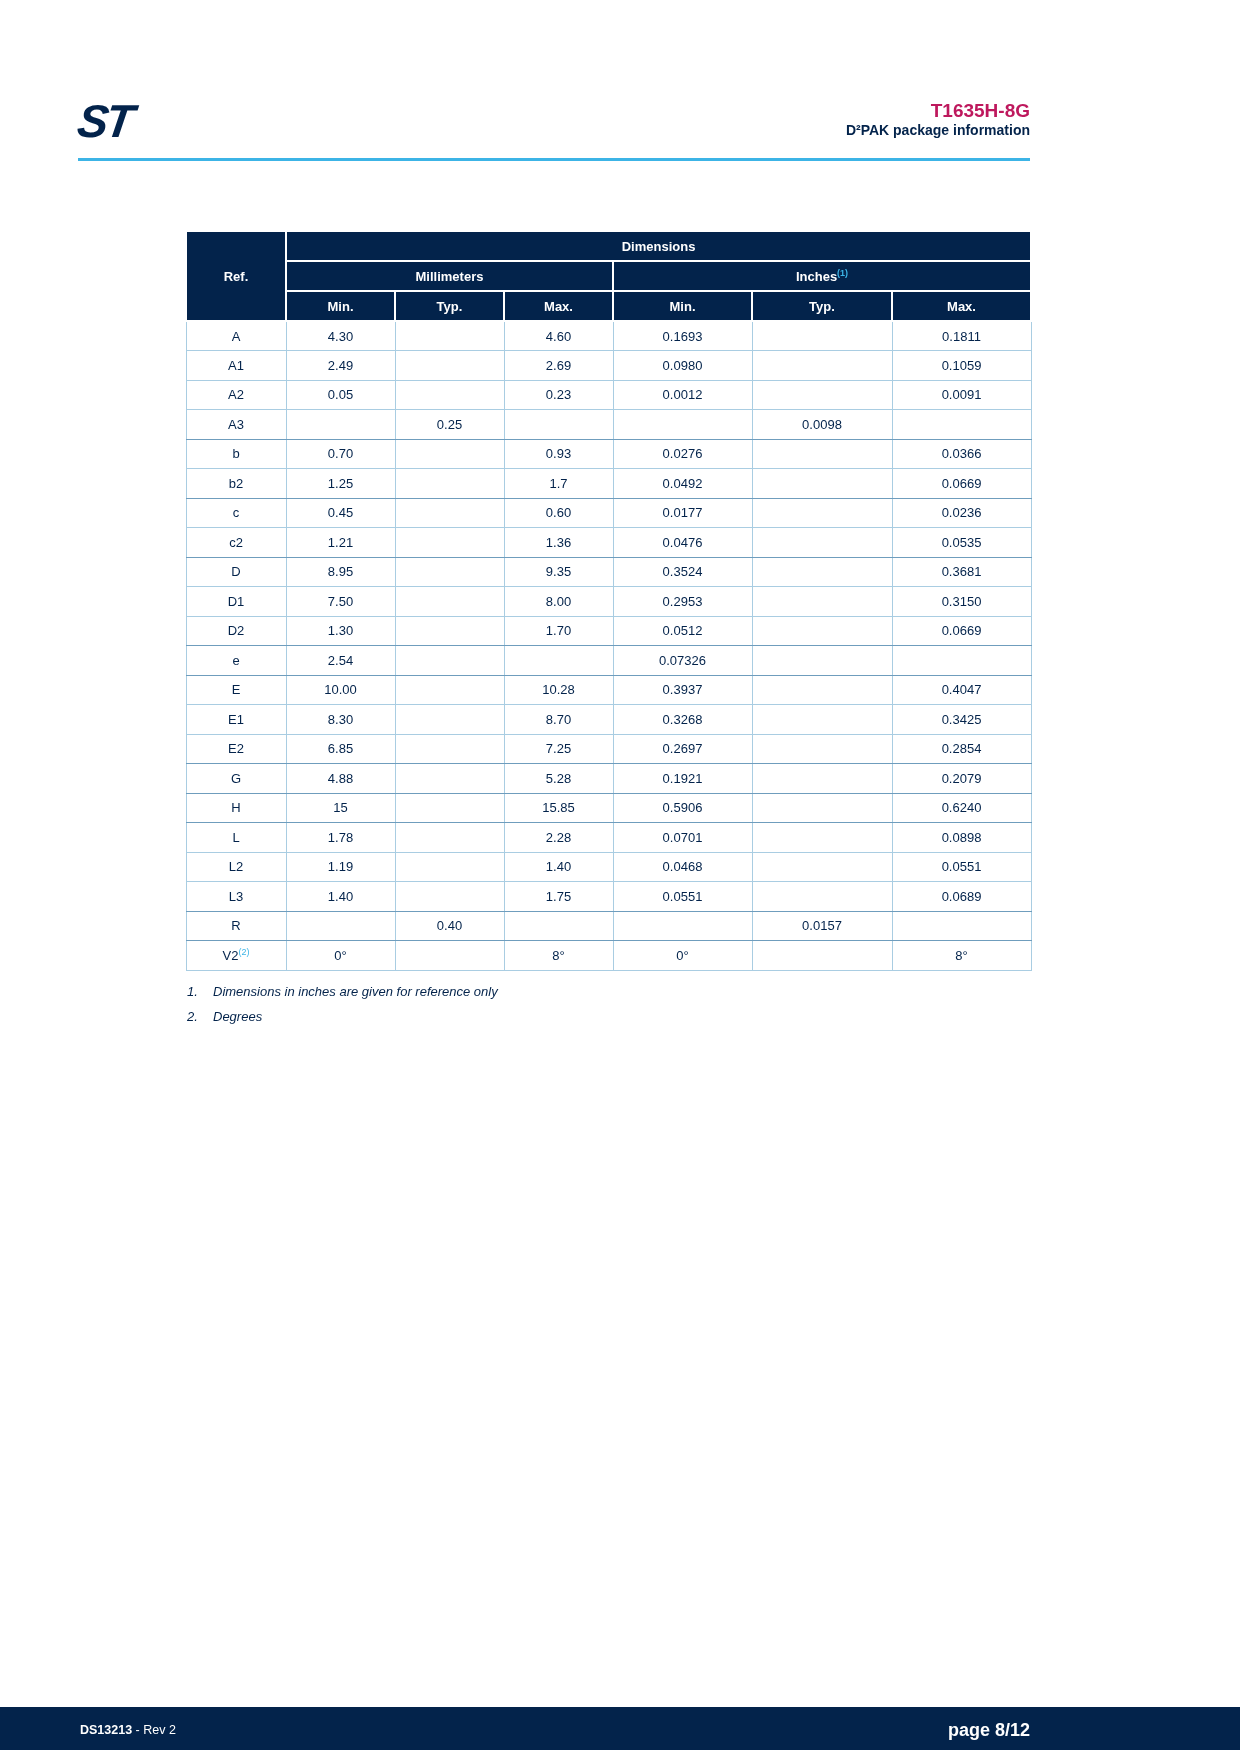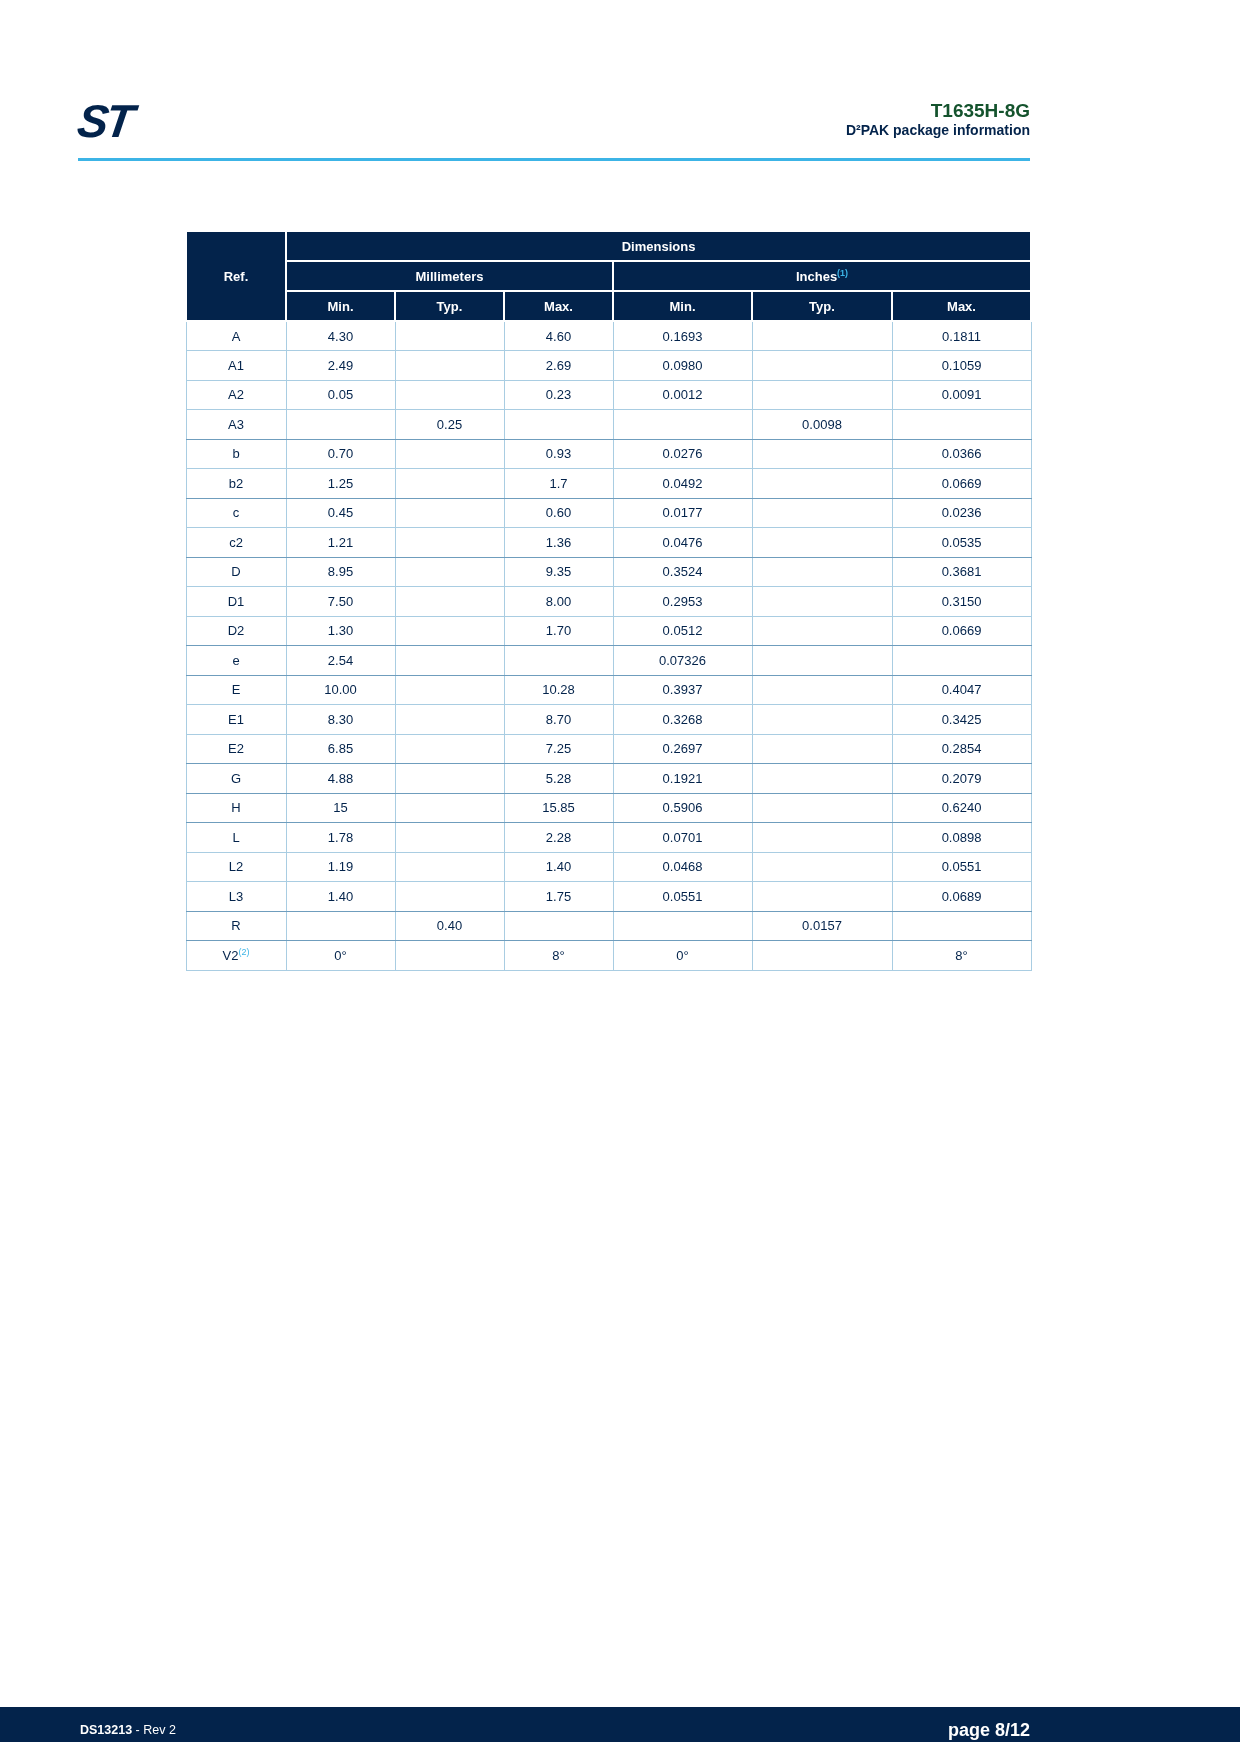--- a/index.html
+++ b/index.html
@@ -20,21 +20,21 @@
     font-weight:bold; font-style:italic;
     font-size:46px; line-height:50px;
     transform:skewX(-8deg);
     letter-spacing:-3px;
   }
   .hdr-right {
     position:absolute; right:210px; top:100px;
     text-align:right;
   }
   .hdr-title {
-    color:#14532d; font-size:19px; font-weight:bold;
+    color:#be185d; font-size:19px; font-weight:bold;
   }
   .hdr-subtitle {
     color:#03234B; font-size:14px; font-weight:bold; margin-top:0;
   }
   .hdr-rule {
     position:absolute; left:78px; right:210px; top:158px;
     height:3px; background:#3CB4E6;
   }
   
   .caption {
@@ -67,21 +67,21 @@
   
   .footnotes {
     position:absolute; left:187px; top:984px;
     color:#03234B; font-size:13px; font-style:italic;
   }
   .footnote { margin-bottom:10px; }
   .footnote .fn-num { display:inline-block; width:26px; }
   
   .footer {
     position:absolute; left:0; top:1707px;
-    width:1240px; height:35px;
+    width:1240px; height:43px;
     background:#03234B; color:#ffffff;
   }
   .footer .f-left {
     position:absolute; left:80px; top:0; line-height:47px;
     font-size:12.5px;
   }
   .footer .f-left b { font-weight:bold; }
   .footer .f-right {
     position:absolute; right:210px; top:0; line-height:47px;
     font-size:18px; font-weight:bold;
@@ -325,19 +325,27 @@
           <td>0°</td>
           <td></td>
           <td>8°</td>
           <td>0°</td>
           <td></td>
           <td>8°</td>
         </tr>
       </tbody>
   </table>
 
+  <div class="footnotes">
+    <div class="footnote">
+      <span class="fn-num">1.</span><span>Dimensions in inches are given for reference only</span>
+    </div>
+    <div class="footnote">
+      <span class="fn-num">2.</span><span>Degrees</span>
+    </div>
+  </div>
 
   <div class="footer">
     <div class="f-left"><b>DS13213</b><span> - Rev 2</span></div>
     <div class="f-right">page 8/12</div>
   </div>
 
 </div>
 
 </body></html>

